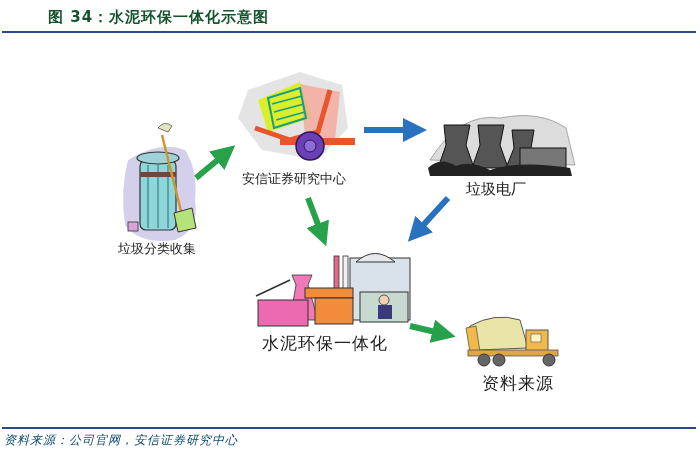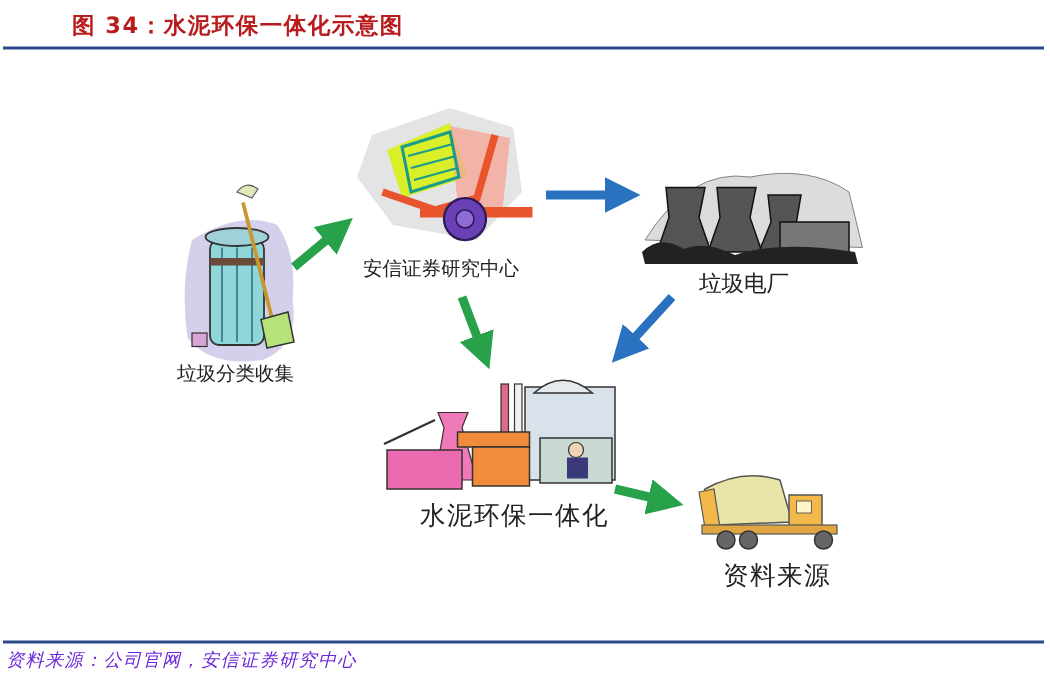--- a/index.html
+++ b/index.html
@@ -1,21 +1,21 @@
 <!DOCTYPE html>
 <html><head>
   <meta charset="utf-8">
   <style>
     html, body { margin: 0; padding: 0; background: #ffffff; }
     body { width: 700px; height: 451px; position: relative; overflow: hidden; font-family: "DejaVu Sans", sans-serif; }
-    .title { position: absolute; left: 4px; top: 8px; font-size: 15px; font-weight: bold; color: #b91c1c; letter-spacing: 1px; font-family: "DejaVu Sans", sans-serif; padding-left: 44px; }
+    .title { position: absolute; left: 4px; top: 8px; font-size: 15px; font-weight: bold; color: #14532d; letter-spacing: 1px; font-family: "DejaVu Sans", sans-serif; padding-left: 44px; }
     .rule { position: absolute; left: 2px; width: 694px; height: 2px; background: #2a4a8c; }
     .rule.top { top: 31px; }
     .rule.bottom { top: 427px; height: 1.5px; }
-    .source { position: absolute; left: 4px; top: 432px; font-size: 12px; font-style: italic; color: #6d28d9; font-family: "DejaVu Serif", serif; letter-spacing: 1px; }
+    .source { position: absolute; left: 4px; top: 432px; font-size: 12px; font-style: italic; color: #0c4a6e; font-family: "DejaVu Serif", serif; letter-spacing: 1px; }
     .label { position: absolute; font-size: 13px; color: #222; font-family: "DejaVu Sans", sans-serif; white-space: nowrap; }
     .label.big { font-size: 17px; letter-spacing: 1px; }
     .label.mid { font-size: 15px; }
     svg.diagram { position: absolute; left: 0; top: 0; }
   </style>
 </head>
 <body>
 
 <div class="title">图 34：水泥环保一体化示意图</div>
 <div class="rule top"></div>
@@ -96,17 +96,17 @@
   <line x1="196" y1="178" x2="226" y2="153" stroke="#27a24a" stroke-width="6" marker-end="url(#ah-green)"></line>
   <line x1="364" y1="130" x2="415" y2="130" stroke="#2a72c0" stroke-width="6" marker-end="url(#ah-blue)"></line>
   <line x1="308" y1="198" x2="322" y2="235" stroke="#27a24a" stroke-width="6" marker-end="url(#ah-green)"></line>
   <line x1="448" y1="198" x2="416" y2="233" stroke="#2a72c0" stroke-width="6" marker-end="url(#ah-blue)"></line>
   <line x1="410" y1="326" x2="444" y2="334" stroke="#27a24a" stroke-width="6" marker-end="url(#ah-green)"></line>
 </svg>
 
 <div class="label" style="left:118px; top:240px;text-align:center;">垃圾分类收集</div>
 <div class="label" style="left:242px; top:170px;">安信证券研究中心</div>
 <div class="label mid" style="left:466px; top:180px;">垃圾电厂</div>
-<div class="label big" style="left:280px; top:332px;">水泥环保一体化</div>
+<div class="label big" style="left:262px; top:332px;">水泥环保一体化</div>
 <div class="label big" style="left:482px; top:372px;">资料来源</div>
 
 <div class="rule bottom"></div>
 <div class="source">资料来源：公司官网，安信证券研究中心</div>
 
 </body></html>

